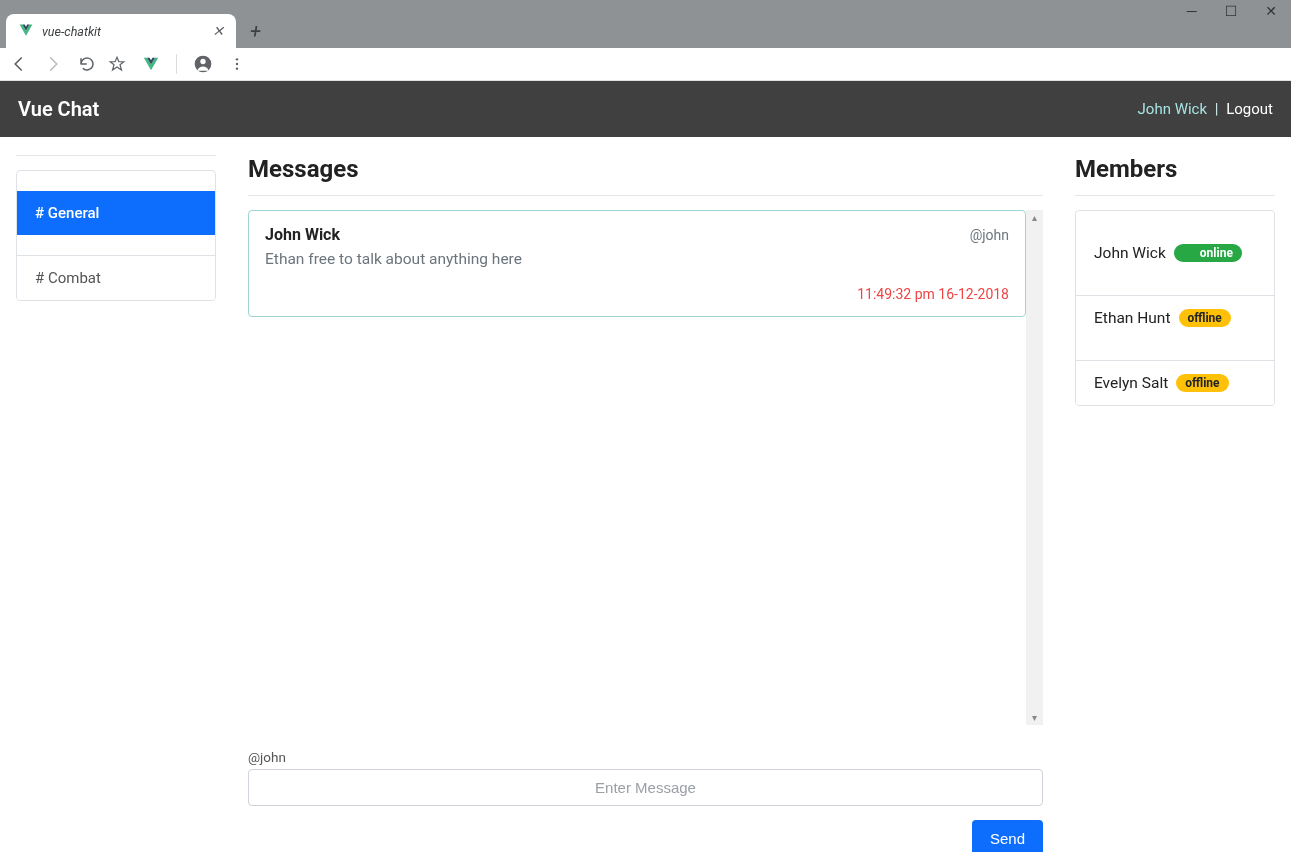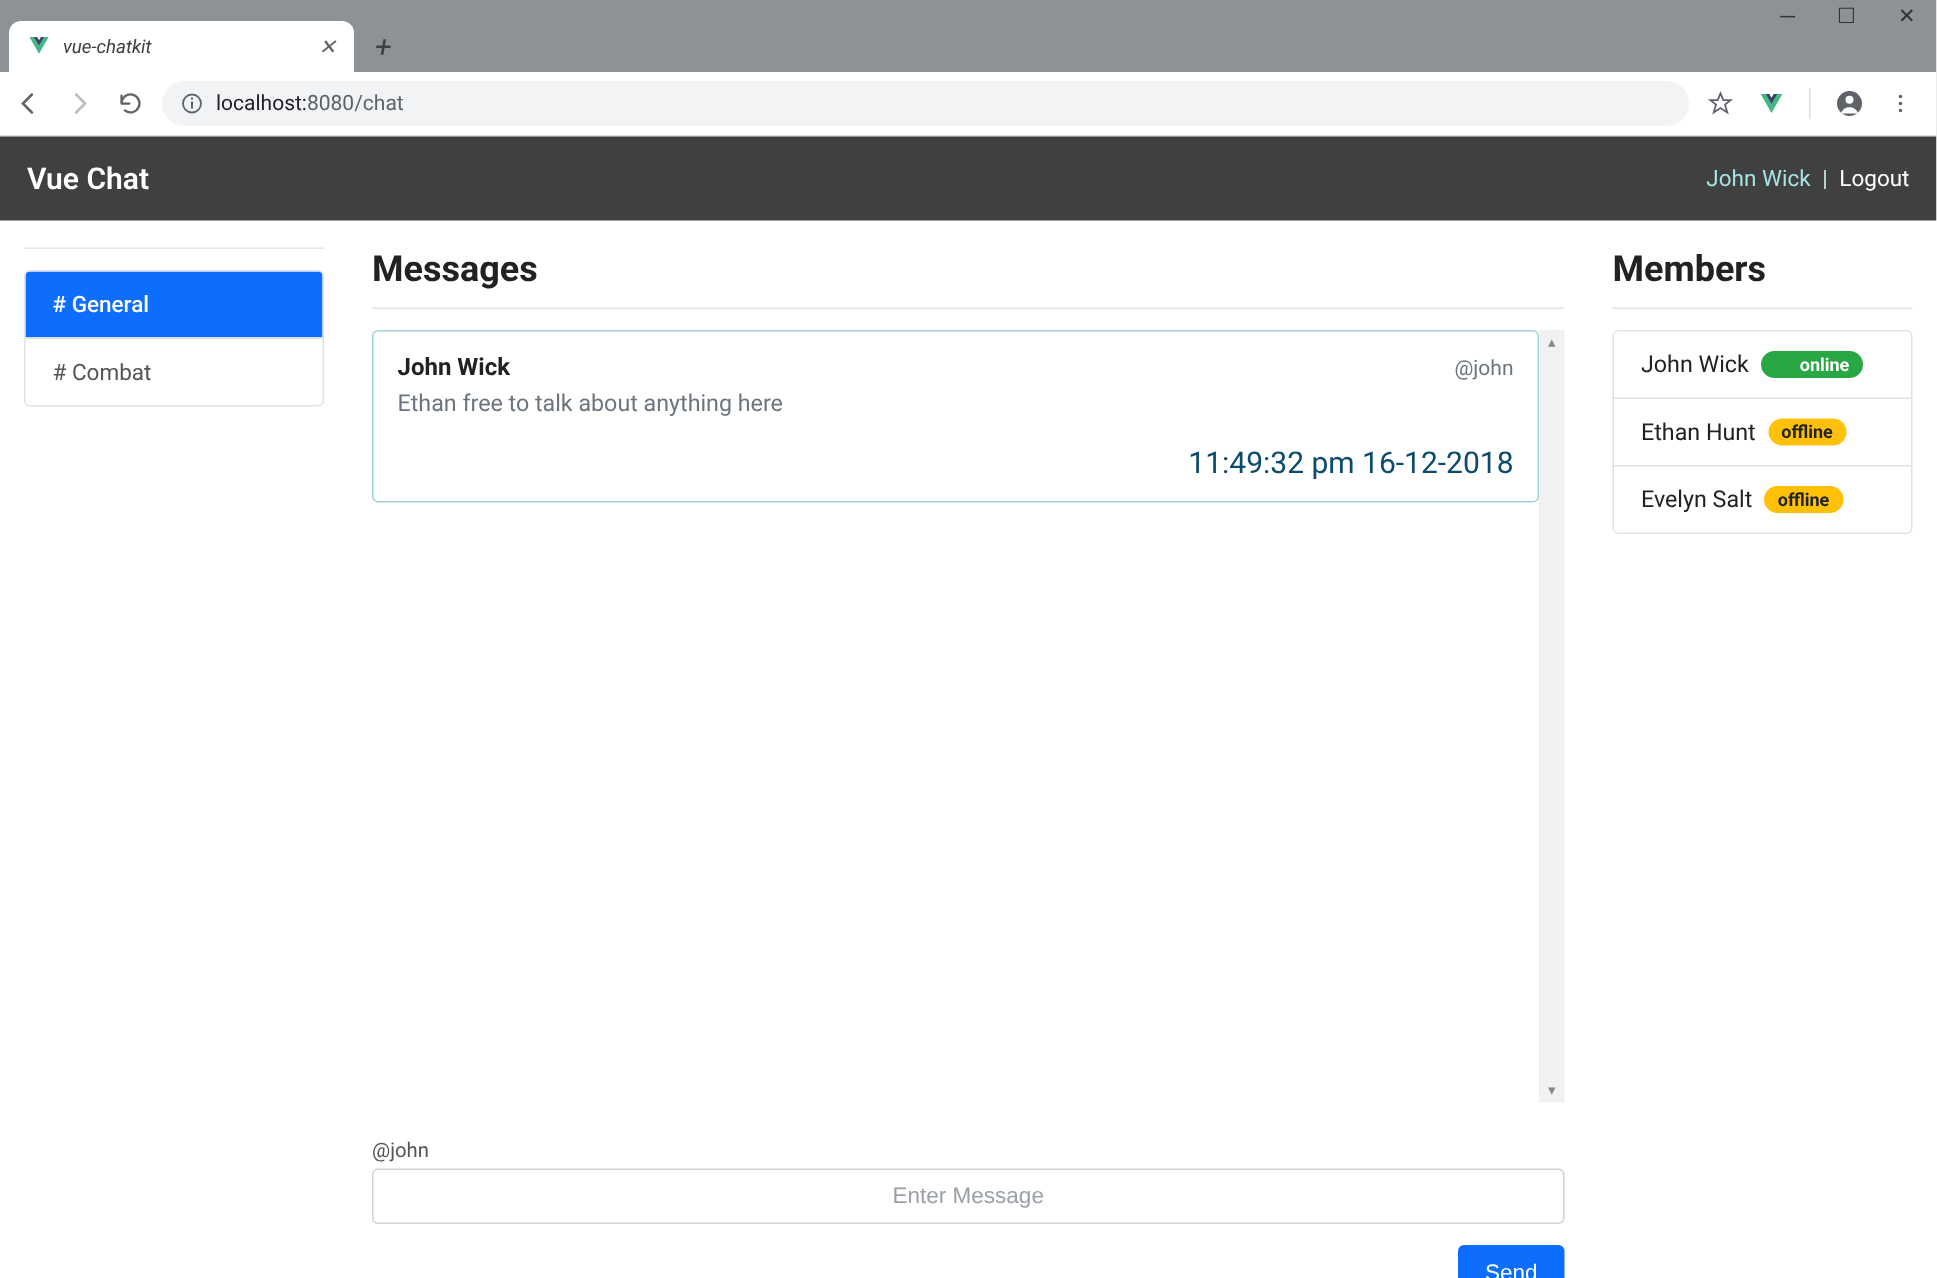--- a/index.html
+++ b/index.html
@@ -35,34 +35,34 @@
 
 .app-body { display: flex; padding: 18px 16px; gap: 32px; }
 .col-channels { width: 200px; }
 .col-messages { flex: 1; display: flex; flex-direction: column; }
 .col-members { width: 200px; }
 .section-title { font-size: 24px; font-weight: 700; color: #222; margin-bottom: 12px; }
 .section-rule { border: none; border-top: 1px solid #e5e5e5; margin-bottom: 14px; }
 
 
 .list-box { border: 1px solid #dee2e6; border-radius: 4px; overflow: hidden; }
-.list-item { padding: 13px 18px; font-size: 15px; color: #555; border-top: 1px solid #dee2e6; cursor: pointer; background: #fff; }
+.list-item { padding: 13px 18px; font-size: 15px; color: #555; border-top: 1px solid #dee2e6; cursor: pointer; background: #fff; margin-top: 20px; }
 .list-item:first-child { border-top: none; }
 .list-item.active { background: #0d6efd; color: #fff; font-weight: 500; }
 
 
 .messages-scroll { height: 515px; position: relative; }
 .messages-scroll-track { position: absolute; right: 0; top: 0; width: 17px; height: 100%; background: #f1f1f1; display: flex; flex-direction: column; justify-content: space-between; align-items: center; color: #888; font-size: 10px; padding: 2px 0; }
 .messages-inner { margin-right: 17px; height: 100%; }
 .msg-card { border: 1px solid #9fd3d6; border-radius: 4px; padding: 14px 16px; background: #fff; }
 .msg-card-top { display: flex; justify-content: space-between; align-items: baseline; }
 .msg-author { font-weight: 700; font-size: 16px; color: #222; }
 .msg-handle { color: #6c757d; font-size: 14px; }
 .msg-body { color: #6c757d; font-size: 15.5px; margin-top: 6px; }
-.msg-time { text-align: right; color: #0c4a6e; font-size: 20px; margin-top: 18px; }
+.msg-time { text-align: right; color: #ef4444; font-size: 14px; margin-top: 18px; }
 
 
 .compose { margin-top: 24px; }
 .compose-label { color: #555; font-size: 13.5px; margin-bottom: 4px; }
 .compose-input { width: 100%; border: 1px solid #ced4da; border-radius: 4px; padding: 9px 12px; font-size: 15px; color: #495057; text-align: center; }
 .compose-input::placeholder { color: #9aa0a6; }
 .compose-actions { display: flex; justify-content: flex-end; margin-top: 14px; }
 .send-btn { background: #0d6efd; color: #fff; border: none; border-radius: 4px; padding: 10px 18px; font-size: 15px; cursor: pointer; }
 
 
@@ -96,28 +96,20 @@
     <div class="nav-icons">
       <svg width="18" height="18" viewBox="0 0 24 24">
           <path d="M15 4l-8 8 8 8" stroke="#5f6368" stroke-width="2.2" fill="none" stroke-linecap="round"></path>
         </svg>
       <svg class="disabled" width="18" height="18" viewBox="0 0 24 24">
           <path d="M9 4l8 8-8 8" stroke="#bdbdbd" stroke-width="2.2" fill="none" stroke-linecap="round"></path>
         </svg>
       <svg width="18" height="18" viewBox="0 0 24 24">
           <path d="M4 12a8 8 0 1 1 3 6.2M4 12V5m0 7h7" stroke="#5f6368" stroke-width="2" fill="none" stroke-linecap="round"></path>
         </svg>
-    </div>
-    <div class="omnibox">
-      <svg width="16" height="16" viewBox="0 0 24 24">
-          <circle cx="12" cy="12" r="9" stroke="#5f6368" stroke-width="1.8" fill="none"></circle>
-          <rect x="11" y="10" width="2" height="7" fill="#5f6368"></rect>
-          <rect x="11" y="6" width="2" height="2" fill="#5f6368"></rect>
-        </svg>
-      <span><span class="url-host">localhost:</span><span>8080/chat</span></span>
     </div>
     <div class="right-icons">
       <svg width="18" height="18" viewBox="0 0 24 24">
           <path d="M12 3l2.5 6H21l-5 4 2 7-6-4-6 4 2-7-5-4h6.5z" stroke="#5f6368" stroke-width="1.6" fill="none"></path>
         </svg>
       <svg width="18" height="18" viewBox="0 0 100 100">
           <polygon points="10,15 50,85 90,15 72,15 50,53 28,15" fill="#41b883"></polygon>
           <polygon points="28,15 50,53 72,15 58,15 50,29 42,15" fill="#35495e"></polygon>
         </svg>
       <span class="vsep"></span>

